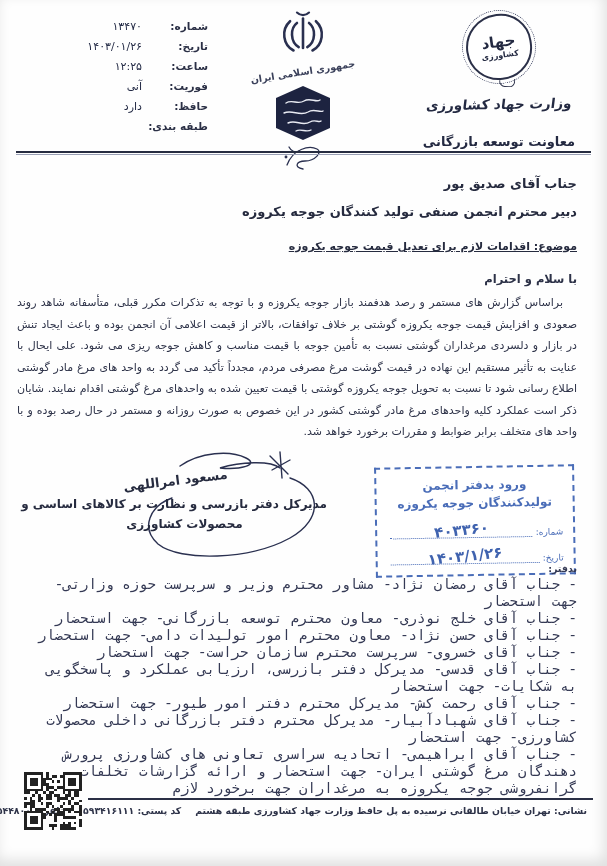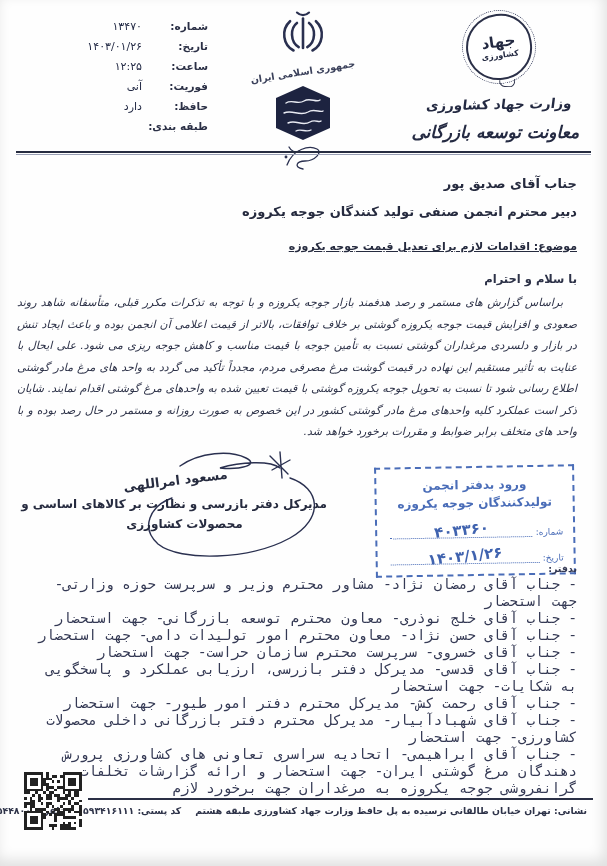--- a/index.html
+++ b/index.html
@@ -29,34 +29,34 @@
     border:2px solid #2b3048; border-radius:52% 48% 50% 50%; transform:rotate(-8deg);
     display:flex; flex-direction:column; align-items:center; justify-content:center; background:#fff; }
   .jihad-logo::before { content:""; position:absolute; inset:-6px;
     border:1.5px dotted #4a506c; border-radius:50%; }
   .jihad-logo::after { content:""; position:absolute; bottom:-10px; left:26px; width:14px; height:8px;
     border:1.5px solid #2b3048; border-top:none; border-radius:0 0 6px 6px; transform:rotate(12deg); }
   .jihad-main { font-size:15px; font-weight:bold; color:#242a42; line-height:17px; }
   .jihad-sub { font-size:8px; font-weight:bold; color:#242a42; }
   .ministry-name { margin-top:16px; font-size:13.5px; font-weight:bold; color:#242a42;
     transform:skewX(-8deg) rotate(-1deg); white-space:nowrap; }
-  .deputy-name { margin-top:10px; font-size:17px; font-weight:bold; color:#242a42; white-space:nowrap;font-style:italic; }
+  .deputy-name { margin-top:22px; font-size:13px; font-weight:bold; color:#242a42; white-space:nowrap; }
   
   .head-rule { position:absolute; top:151px; left:16px; right:16px; height:4px;
     border-top:2.5px solid #262c40; border-bottom:1px solid #9aa0b5; }
   
   .recipient { position:absolute; top:170px; right:30px; left:30px; text-align:right; direction:rtl; }
   .recipient-line { font-size:13px; font-weight:bold; color:#262b3f; line-height:28px; }
   .subject { position:absolute; top:240px; right:30px; font-size:11px; font-weight:bold;
     color:#262b3f; text-decoration:underline; direction:rtl; }
   
   .letter-body { position:absolute; top:272px; right:30px; left:17px; direction:rtl; text-align:right; }
   .greeting { font-size:11.5px; font-weight:bold; color:#2d3248; margin-bottom:6px; }
   .body-par { font-size:11px; color:#2d3248; line-height:21.5px; text-align:justify;
-    text-align-last:right; text-indent:14px;font-style:italic; }
+    text-align-last:right; text-indent:14px; }
   
   .sig-block { position:absolute; top:470px; left:42px; width:285px; text-align:center; direction:rtl; }
   .sig-name { display:inline-block; font-size:13px; font-weight:bold; color:#262b3f;
     transform:rotate(-7deg); margin-right:18px; }
   .sig-title1 { font-size:12px; font-weight:bold; color:#262b3f; margin-top:8px; white-space:nowrap; }
   .sig-title2 { font-size:12px; font-weight:bold; color:#262b3f; margin-top:6px; }
   .sig-scribble { position:absolute; top:448px; left:120px; pointer-events:none; }
   
   .rcv-stamp { position:absolute; top:466px; right:32px; width:200px; padding:8px 10px 10px;
     border:2px dashed #4a6db8; color:#4a6db8; direction:rtl; text-align:center;

